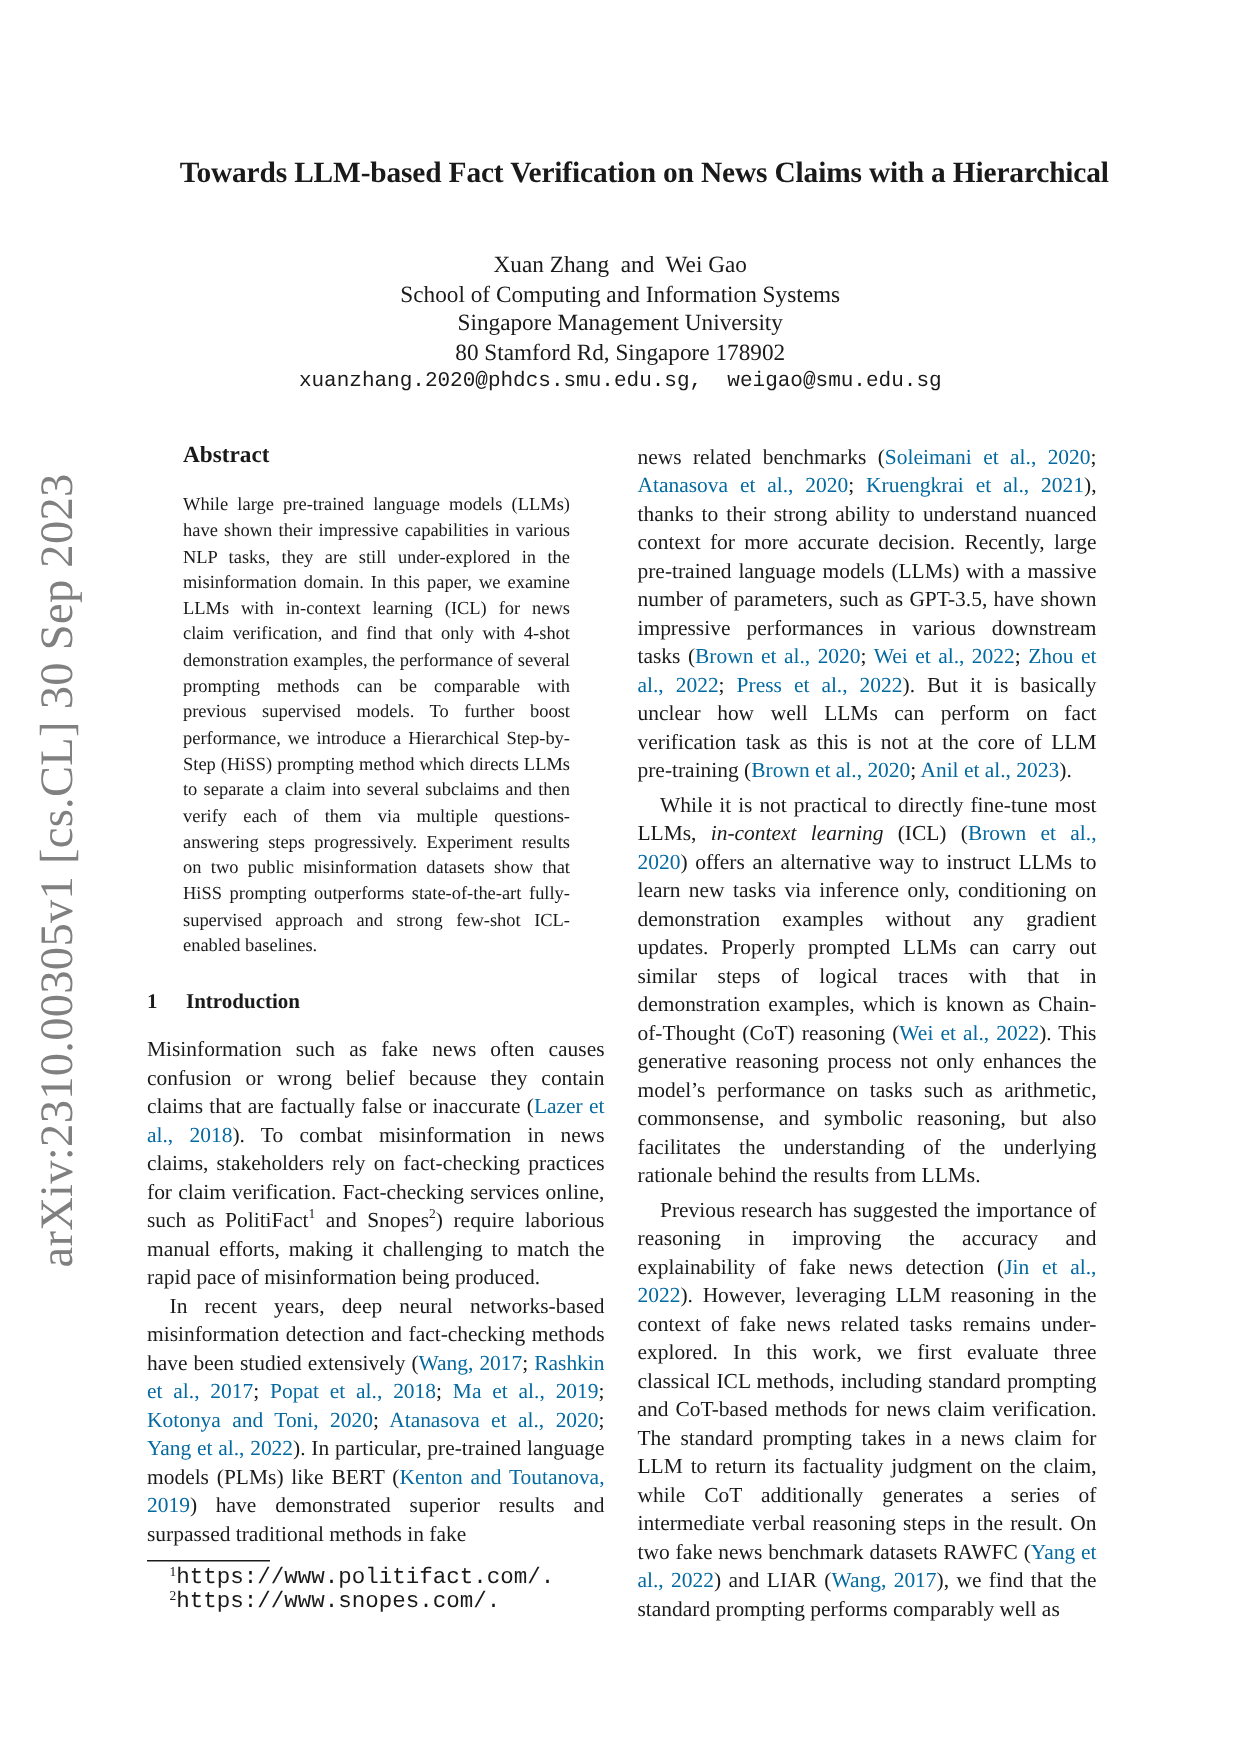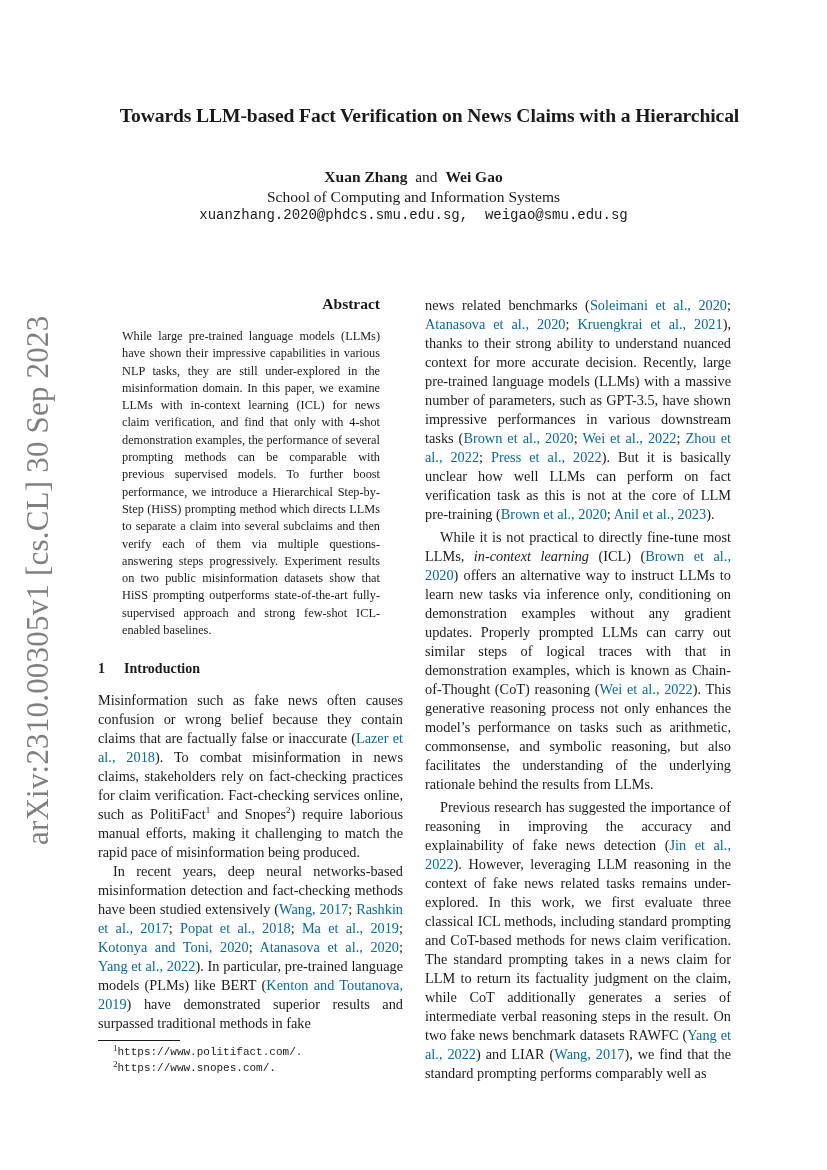--- a/index.html
+++ b/index.html
@@ -2,58 +2,60 @@
 <html><head>
 <meta charset="utf-8">
 <style>
   html, body { margin:0; padding:0; background:#ffffff; }
   body { width:827px; height:1170px; position:relative; overflow:hidden;
          font-family:"Liberation Serif","DejaVu Serif",serif; color:#1a1a1a; }
   .title { position:absolute; left:76px; width:707px; top:104px; text-align:center;
            font-weight:bold; font-size:19.6px; line-height:23px; letter-spacing:-0.1px; }
   .authors { position:absolute; left:60px; width:707px; top:167px; text-align:center;
              font-size:15.5px; line-height:19.6px; }
-  .authors b { font-weight:bold; }
+  .authors b { font-weight:normal; }
   .mono { font-family:"Liberation Mono","DejaVu Sans Mono",monospace; font-size:14px; }
   .arxiv { position:absolute; left:20px; top:845px; transform-origin:0 0; transform:rotate(-90deg);
            font-family:"Liberation Serif",serif; font-size:31px; color:#808080; white-space:nowrap;
            letter-spacing:0.2px; }
   .col { position:absolute; font-size:14.3px; line-height:19px; text-align:justify; hyphens:manual; }
   .col p { margin:0; }
   .indent { text-indent:15px; }
   .left { left:98px; width:305px; }
   .right { left:425px; width:306px; top:296px; }
-  .abs-head { position:absolute; left:122px; width:258px; top:295px; text-align:right;
+  .abs-head { position:absolute; left:122px; width:258px; top:295px; text-align:left;
               font-weight:bold; font-size:15.5px; }
   .abstract { position:absolute; left:122px; width:258px; top:328px; font-size:12.3px;
               line-height:17.3px; text-align:justify; }
   .sec-head { position:absolute; left:98px; top:661px; font-weight:bold; font-size:14px; }
   .sec-head .num { display:inline-block; width:26px; }
   .cite { color:#0369a1; }
   sup { font-size:9px; line-height:0; }
   .fn-rule { position:absolute; left:98px; top:1040px; width:82px; border-top:1px solid #1a1a1a; }
   .footnotes { position:absolute; left:113px; top:1044px; font-size:10.5px; line-height:15px; }
-  .footnotes .mono { font-size:11px; }
+  .footnotes .mono { font-size:15px; }
 </style>
 </head>
 <body>
 
 <div class="arxiv">arXiv:2310.00305v1  [cs.CL]  30 Sep 2023</div>
 
 <div class="title">
   <div>Towards LLM-based Fact Verification on News Claims with a Hierarchical</div>
 </div>
 
 <div class="authors">
   <div>
     <b>Xuan Zhang</b>
     &nbsp;<span>and</span>&nbsp;
     <b>Wei Gao</b>
   </div>
   <div>School of Computing and Information Systems</div>
+  <div>Singapore Management University</div>
+  <div>80 Stamford Rd, Singapore 178902</div>
   <div class="mono" style="white-space:pre;">xuanzhang.2020@phdcs.smu.edu.sg,  weigao@smu.edu.sg</div>
 </div>
 
 <div class="abs-head">Abstract</div>
 <div class="abstract">While large pre-trained language models (LLMs) have shown their impressive capabilities in various NLP tasks, they are still under-explored in the misinformation domain. In this paper, we examine LLMs with in-context learning (ICL) for news claim verification, and find that only with 4-shot demonstration examples, the performance of several prompting methods can be comparable with previous supervised models.  To further boost performance, we introduce a Hierarchical Step-by-Step (HiSS) prompting method which directs LLMs to separate a claim into several subclaims and then verify each of them via multiple questions-answering steps progressively. Experiment results on two public misinformation datasets show that HiSS prompting outperforms state-of-the-art fully-supervised approach and strong few-shot ICL-enabled baselines.</div>
 
 <div class="sec-head">
   <span class="num">1</span><span>Introduction</span>
 </div>
 

